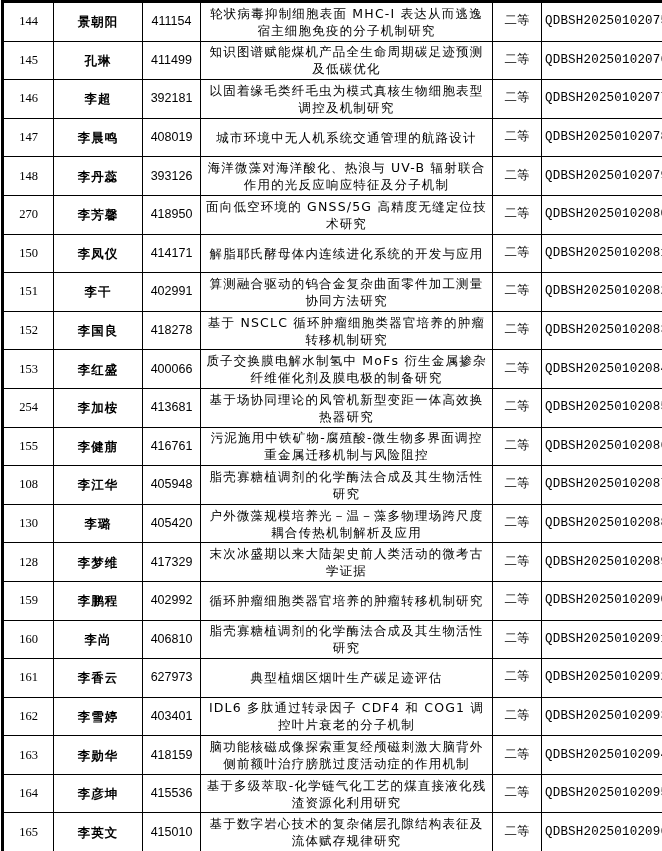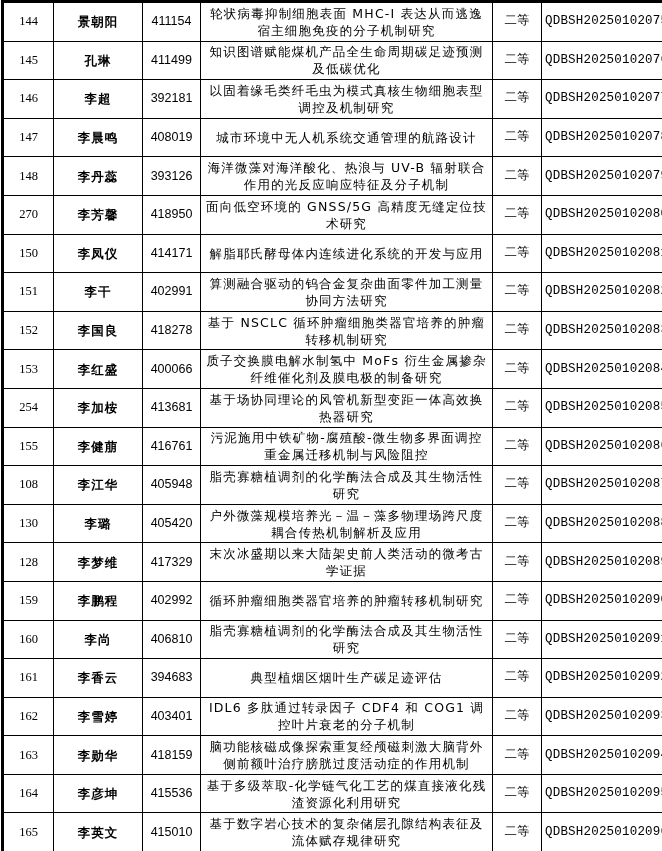--- a/index.html
+++ b/index.html
@@ -167,21 +167,21 @@
     <td class="c-no">160</td>
     <td class="c-name">李尚</td>
     <td class="c-id">406810</td>
     <td class="c-title">脂壳寡糖植调剂的化学酶法合成及其生物活性研究</td>
     <td class="c-grade">二等</td>
     <td class="c-code">QDBSH20250102091</td>
   </tr>
       <tr>
     <td class="c-no">161</td>
     <td class="c-name">李香云</td>
-    <td class="c-id">394683</td>
+    <td class="c-id">627973</td>
     <td class="c-title">典型植烟区烟叶生产碳足迹评估</td>
     <td class="c-grade">二等</td>
     <td class="c-code">QDBSH20250102092</td>
   </tr>
       <tr>
     <td class="c-no">162</td>
     <td class="c-name">李雪婷</td>
     <td class="c-id">403401</td>
     <td class="c-title">IDL6 多肽通过转录因子 CDF4 和 COG1 调控叶片衰老的分子机制</td>
     <td class="c-grade">二等</td>

